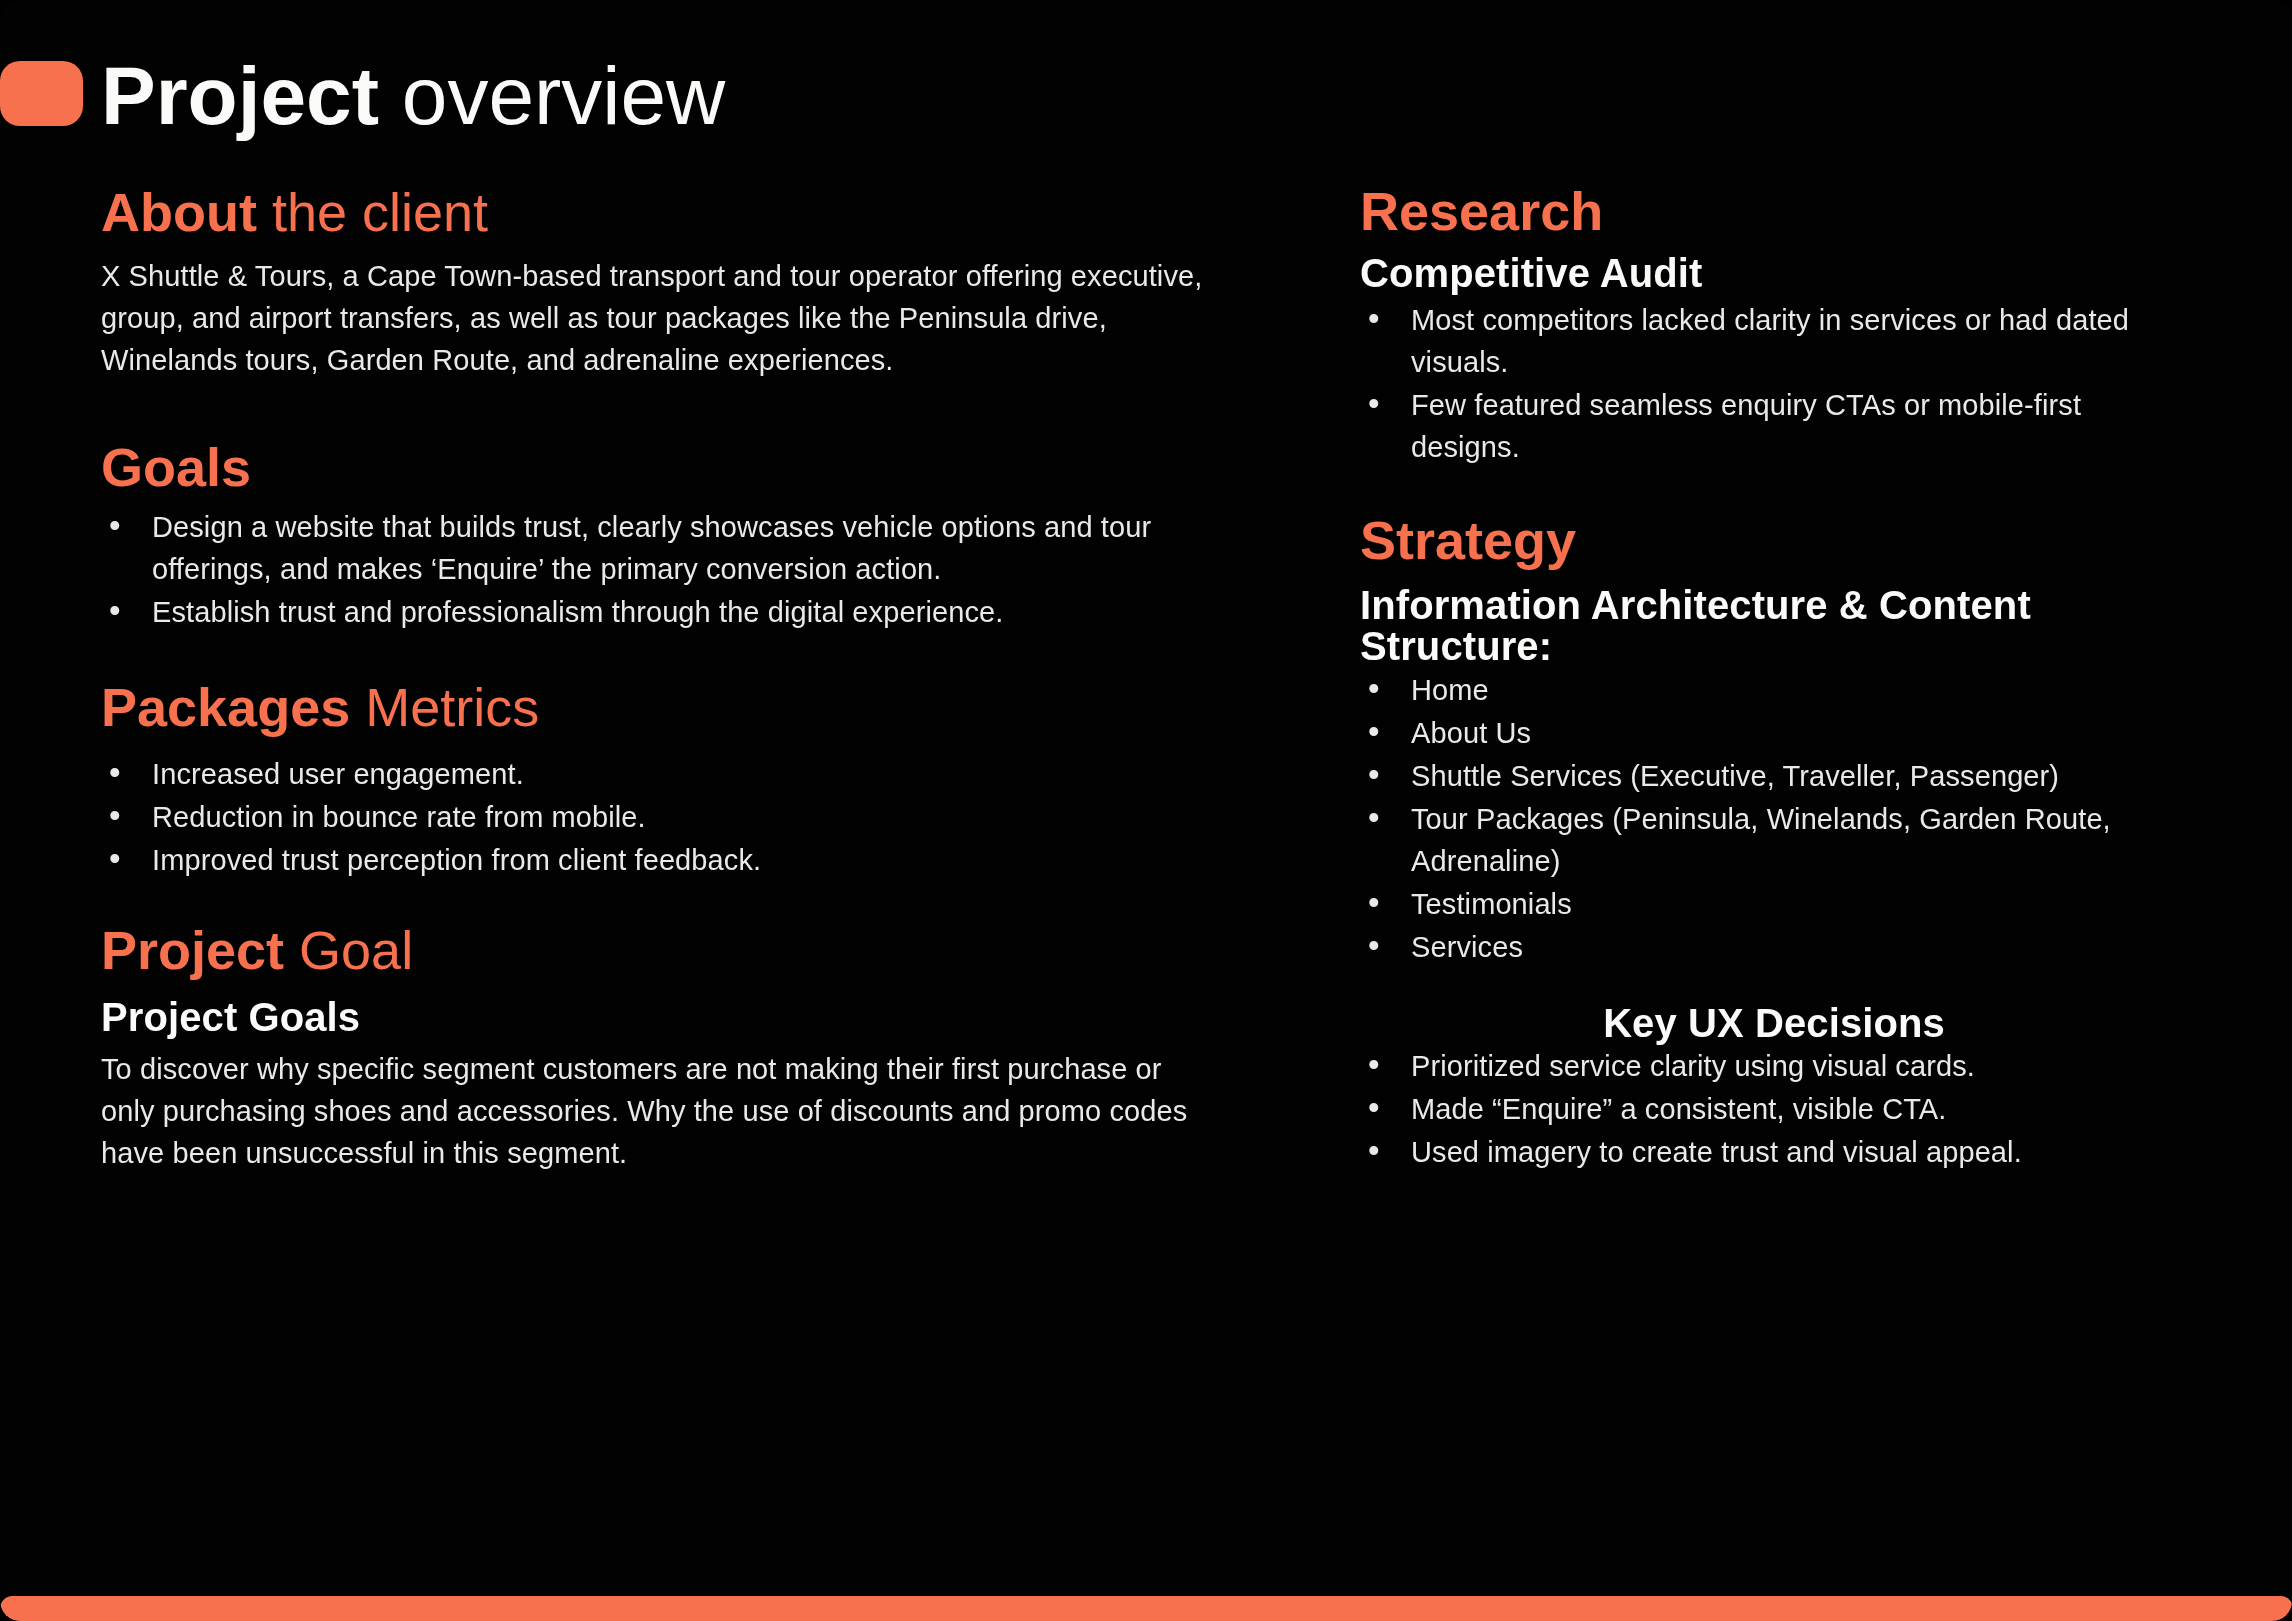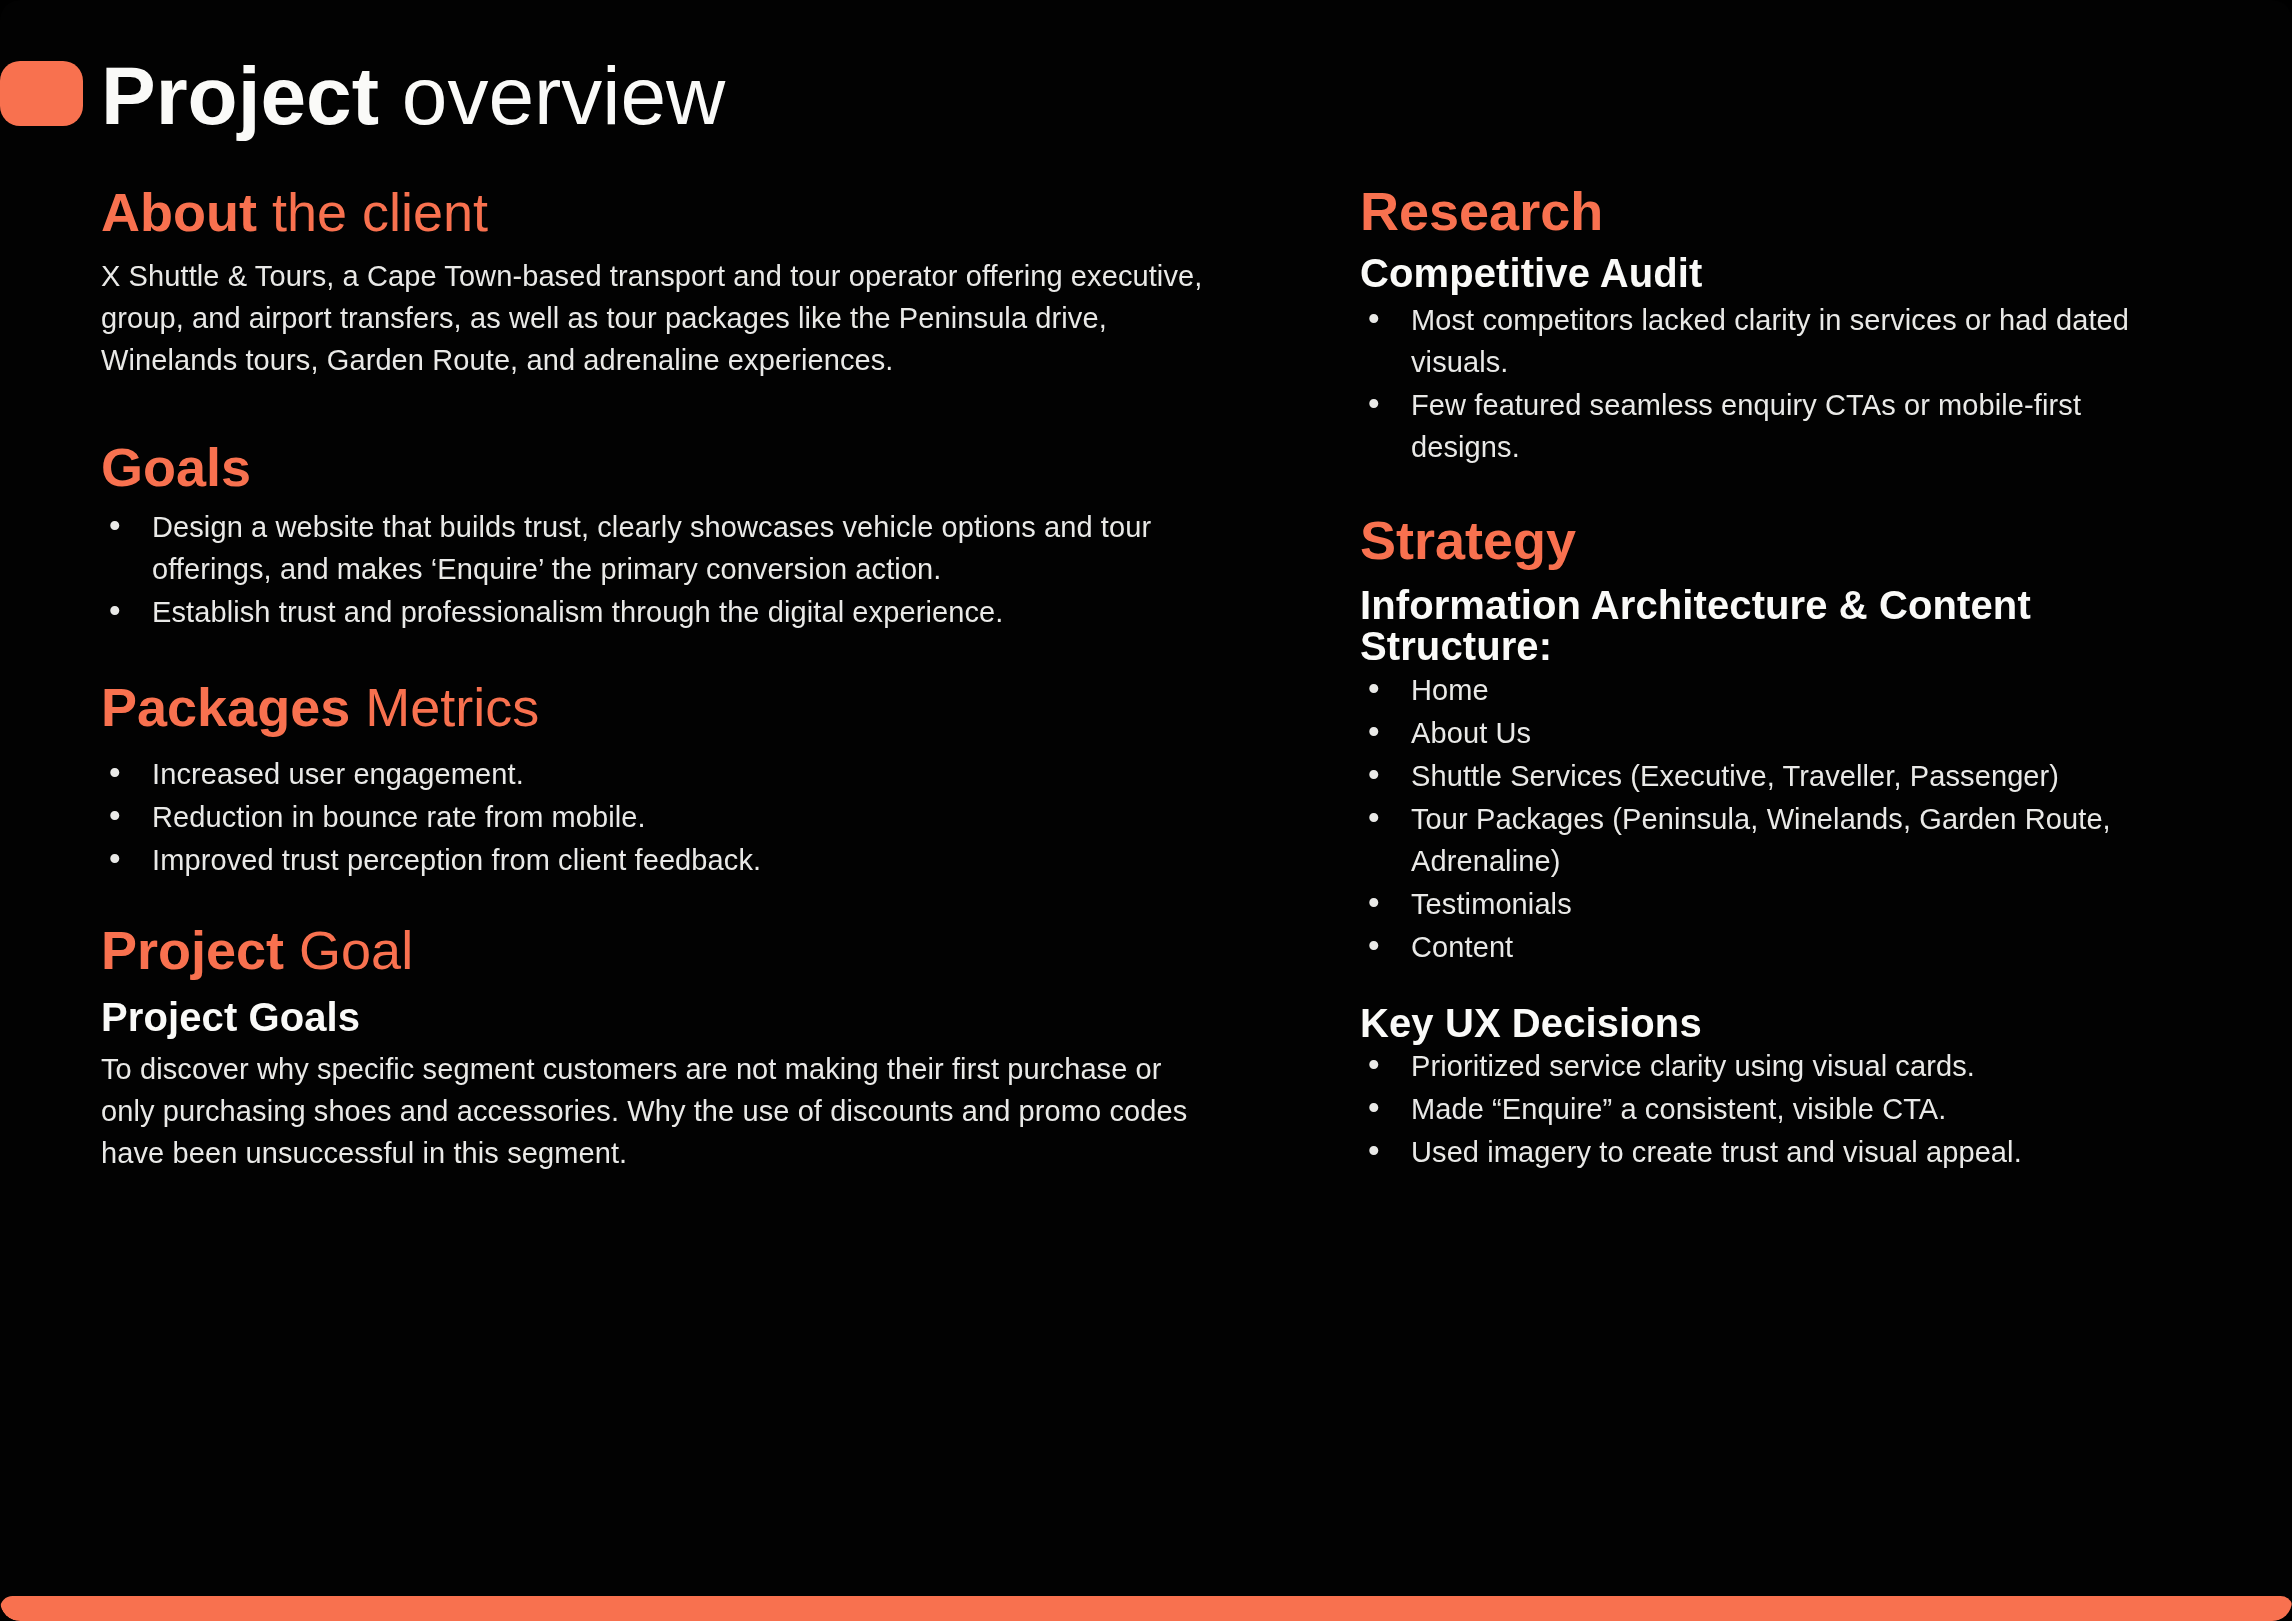--- a/index.html
+++ b/index.html
@@ -67,21 +67,21 @@
   .h-project{margin-top:37px;}
   .sh-projectgoals{margin-top:13.7px;}
   .p-project{margin-top:9.8px;}
   
   .h-research{margin-top:179px;}
   .sh-audit{margin-top:8.8px;}
   .ul-research{margin-top:4.9px;}
   .h-strategy{margin-top:40px;}
   .sh-ia{margin-top:12.7px;}
   .ul-strategy{margin-top:2px;}
-  .sh-keyux{margin-top:35px;}
+  .sh-keyux{margin-top:35px;text-align:center;}
   .ul-keyux{margin-top:1px;}
   
   .footer-bar{
     position:absolute;left:0;bottom:0;width:100%;height:25.5px;
     background:var(--accent);
   }
 </style>
 </head>
 <body>
 
@@ -144,21 +144,21 @@
     <section>
       <h2 class="h-strategy"><span class="hb">Strategy</span><span class="hr"></span></h2>
       <div class="subhead sh-ia">Information Architecture &amp; Content Structure:</div>
       <ul class="bullets ul-strategy">
           <li>Home</li>
           <li>About Us</li>
           <li>Shuttle Services (Executive, Traveller, Passenger)</li>
           <li>Tour Packages (Peninsula, Winelands, Garden Route,
 Adrenaline)</li>
           <li>Testimonials</li>
-          <li>Content</li>
+          <li>Services</li>
         </ul>
       <div class="subhead sh-keyux">Key UX Decisions</div>
       <ul class="bullets ul-keyux">
           <li>Prioritized service clarity using visual cards.</li>
           <li>Made “Enquire” a consistent, visible CTA.</li>
           <li>Used imagery to create trust and visual appeal.</li>
         </ul>
     </section>
 
   </div>

